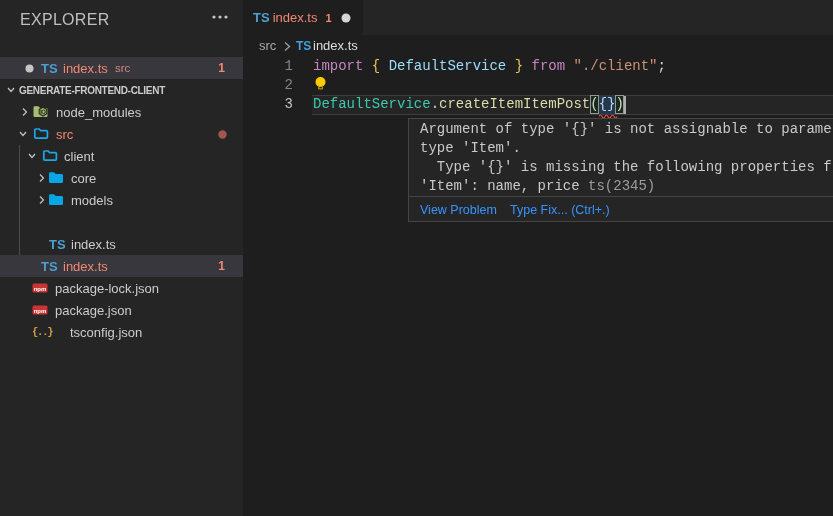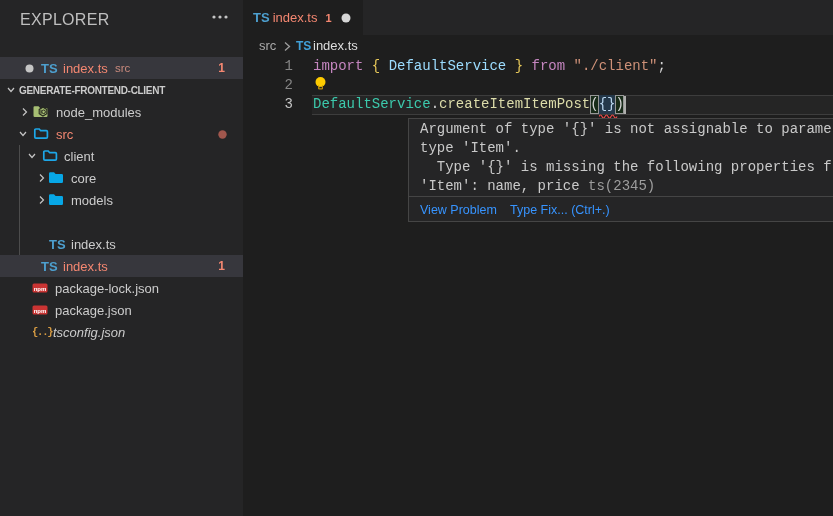--- a/index.html
+++ b/index.html
@@ -150,21 +150,21 @@
   <div class="row" style="top:299px;">
     <svg class="abs" style="left:32px; top:6px;" width="16" height="10">
         <rect x="0.5" y="0.5" width="15" height="9" rx="1.5" fill="#ca3433"></rect>
         <text x="8" y="7.5" font-size="6" font-weight="bold" fill="#ffffff" text-anchor="middle" font-family="Liberation Sans">npm</text>
       </svg>
     <div class="cell" style="left:55px;">package.json</div>
   </div>
 
   <div class="row" style="top:321px;">
     <div class="cell" style="left:32px; font-size:10.5px; font-weight:bold; color:#d79c43; letter-spacing:-1.2px; font-family:'Liberation Mono',monospace;">{..}</div>
-    <div class="cell" style="left:53px;font-style:italic;">tsconfig.json</div>
+    <div class="cell" style="left:70px;">tsconfig.json</div>
   </div>
 </div>
 
 <div id="tabstrip">
     <div id="tab"></div>
   </div>
 <div class="abs" style="left:253px; top:0; width:120px; height:35px; display:flex; align-items:center;">
   <span class="tsicon">TS</span>
   <span class="red" style="font-size:13px; margin-left:3px;">index.ts</span>
   <span class="red" style="font-size:11px; margin-left:8px; font-weight:bold;">1</span>

